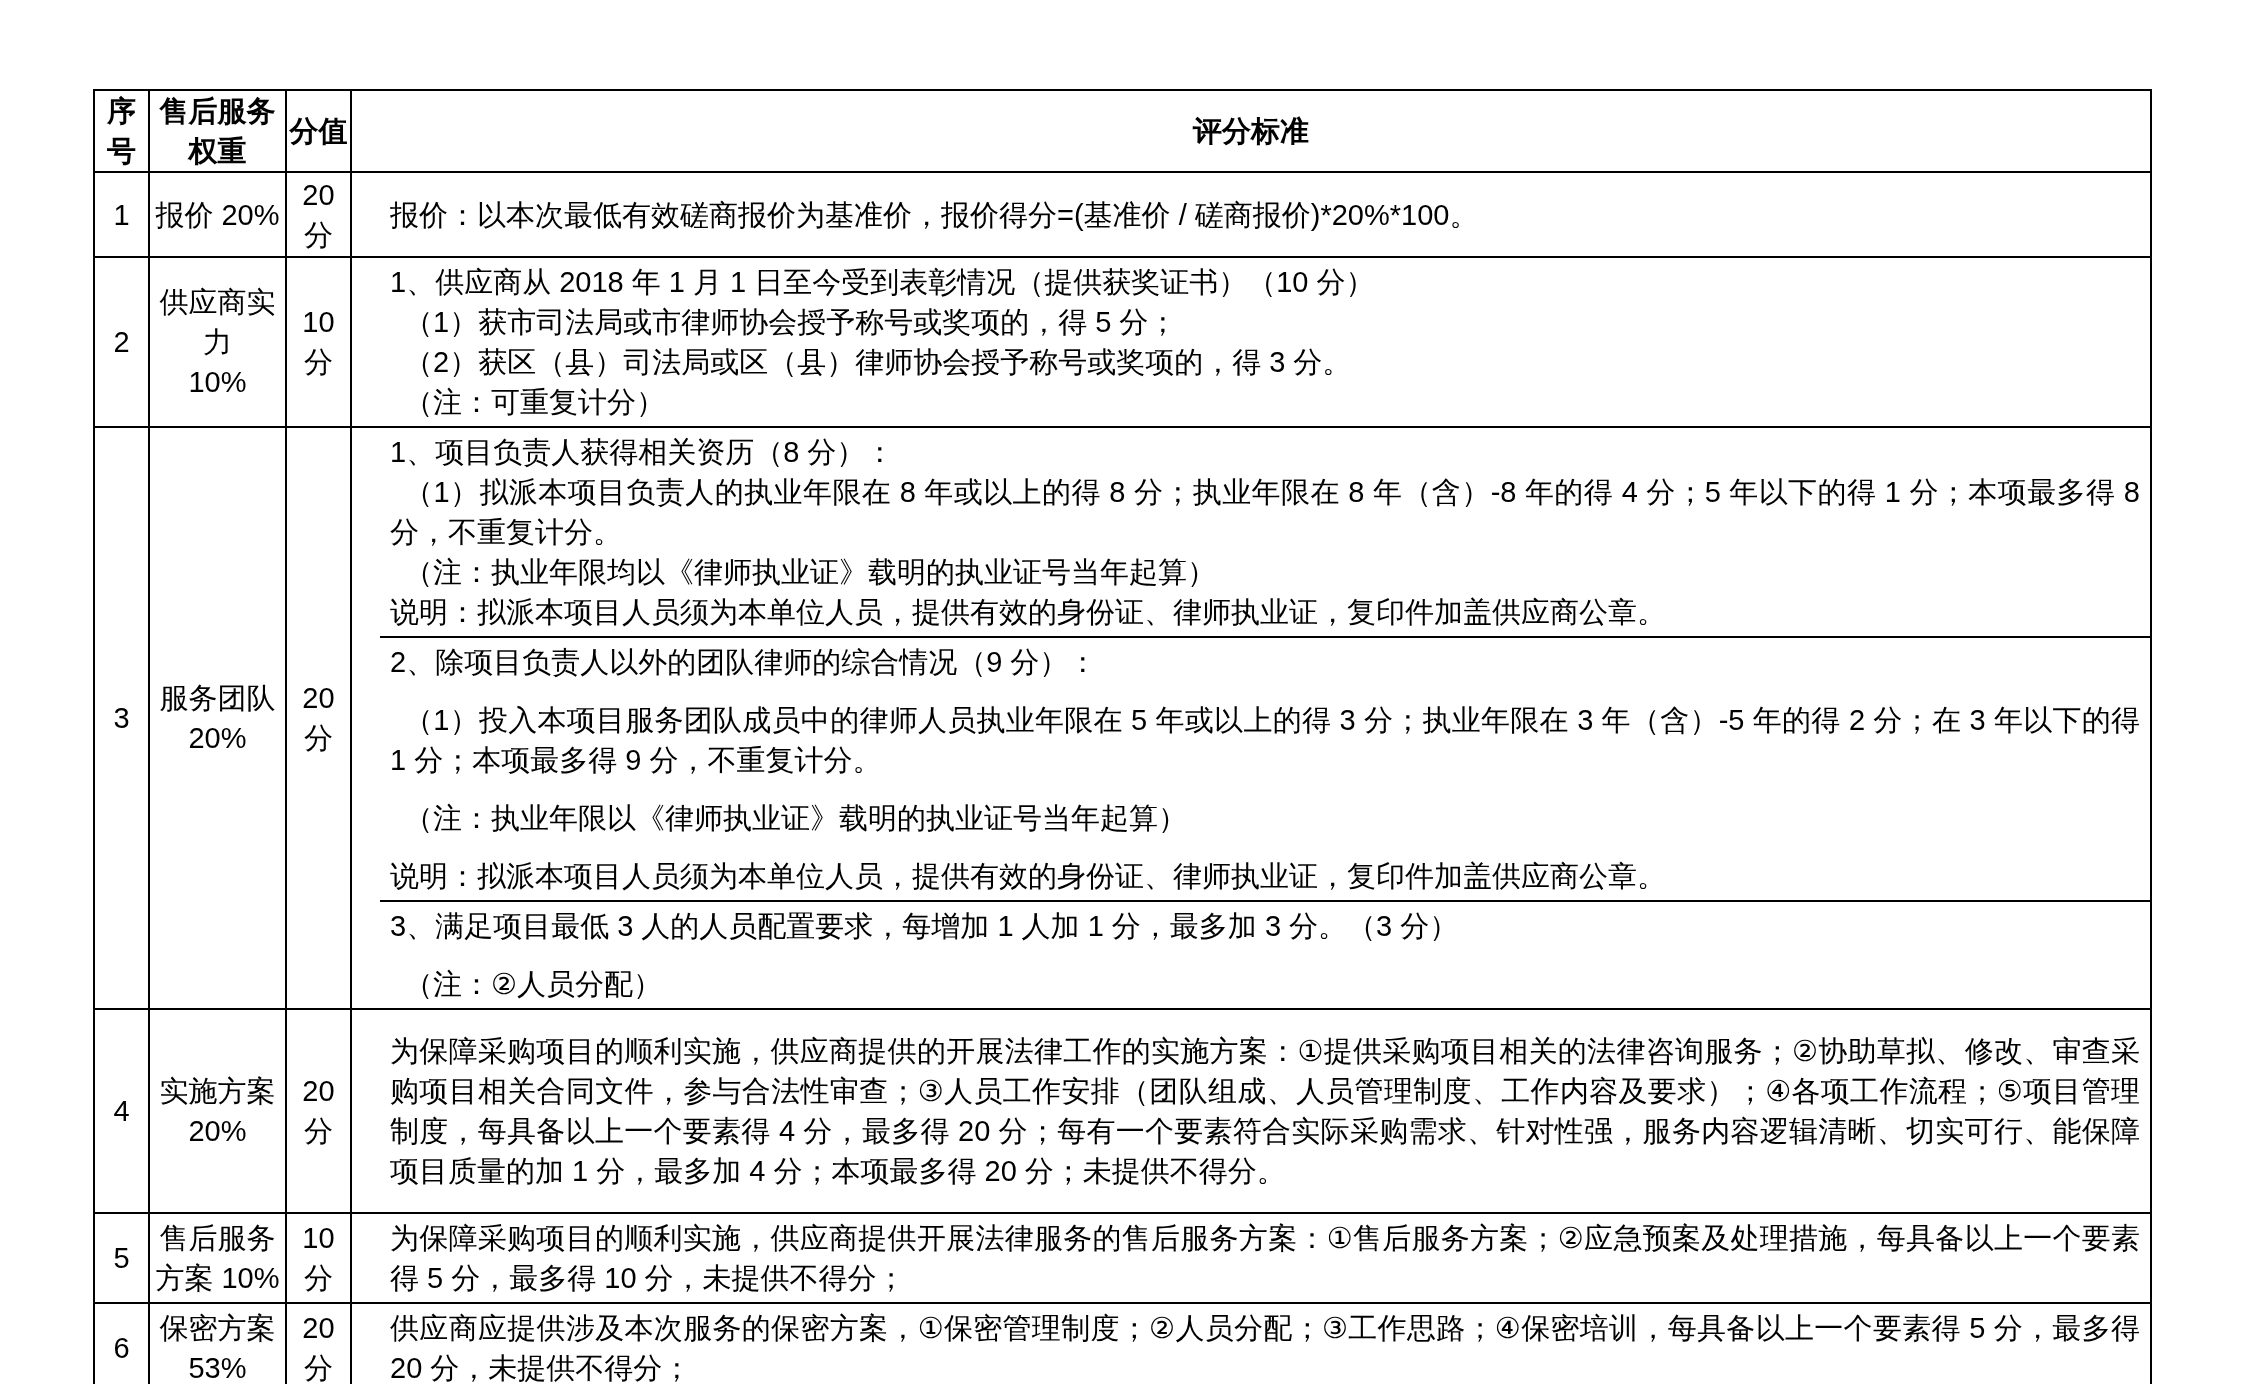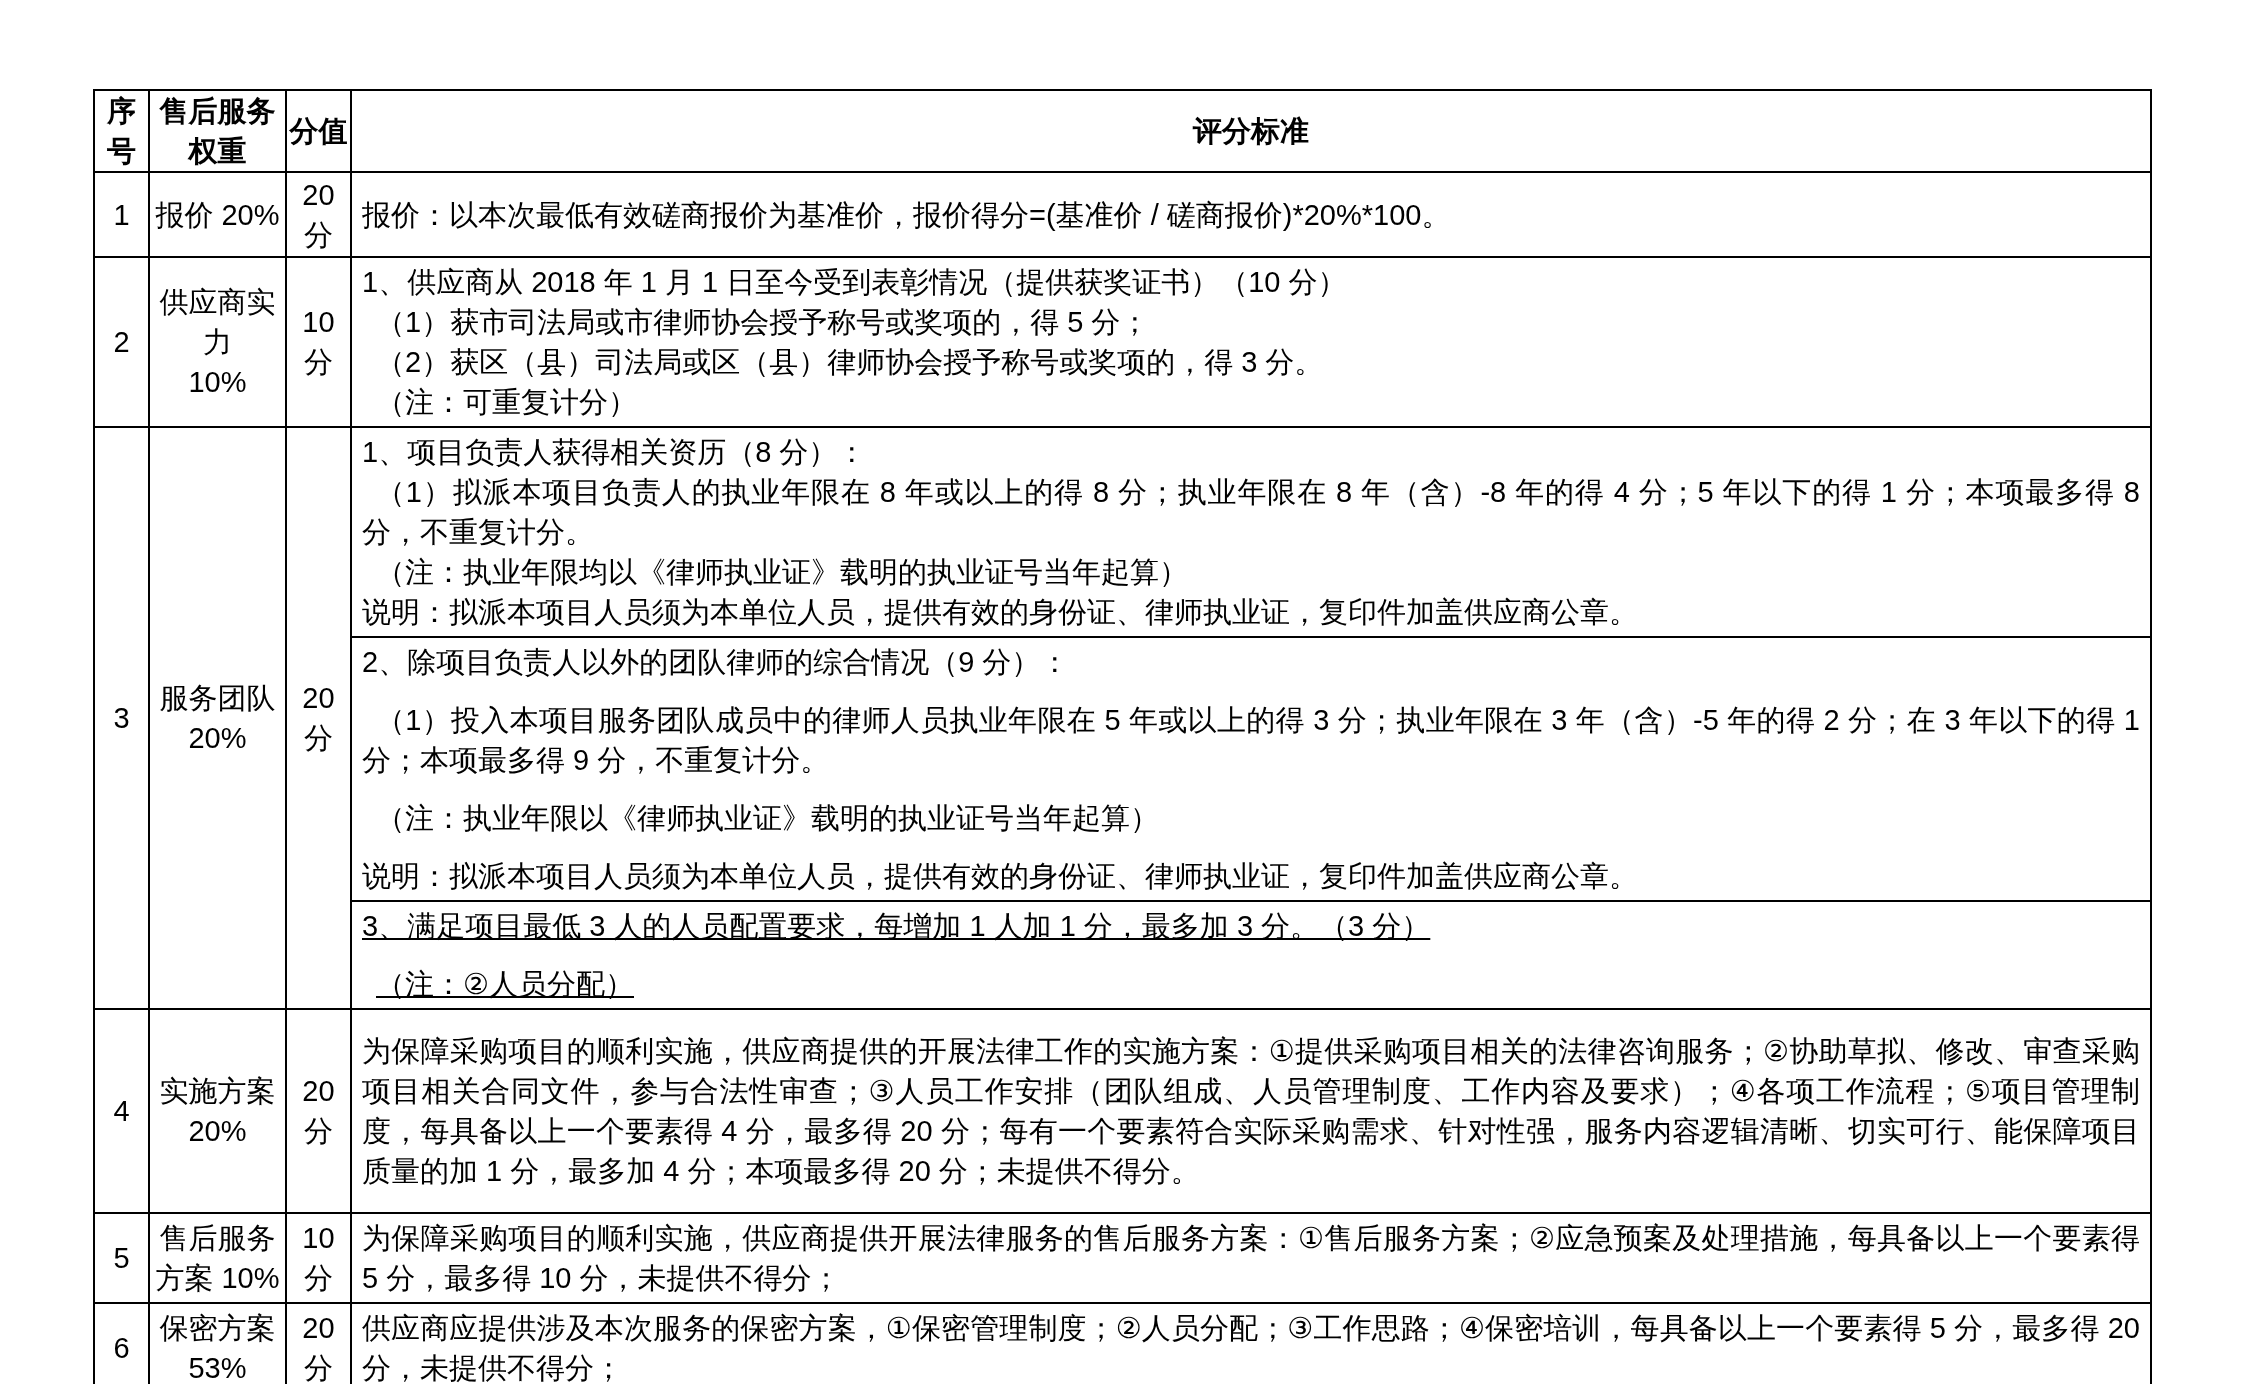--- a/index.html
+++ b/index.html
@@ -39,27 +39,28 @@
   }
   .c-criteria {
     text-align: left;
   }
   .section {
     padding: 4px 10px 4px 10px;
     box-sizing: border-box;
     display: flex;
     flex-direction: column;
     justify-content: center;
+    margin-left: 28px;
   }
   .section + .section {
     border-top: 2px solid #000000;
     gap: 18px;
   }
   .h202 { min-height: 202px; }
-  .h86  { min-height: 86px; text-decoration: underline; }
+  .h86  { min-height: 86px; }
   .para {
     text-align: justify;
   }
   .para.indent {
     text-indent: 14px;
   }
   tr.hr   { height: 80px; }
   tr.r1   { height: 85px; }
   tr.r2   { height: 156px; }
   tr.r4   { height: 204px; }

